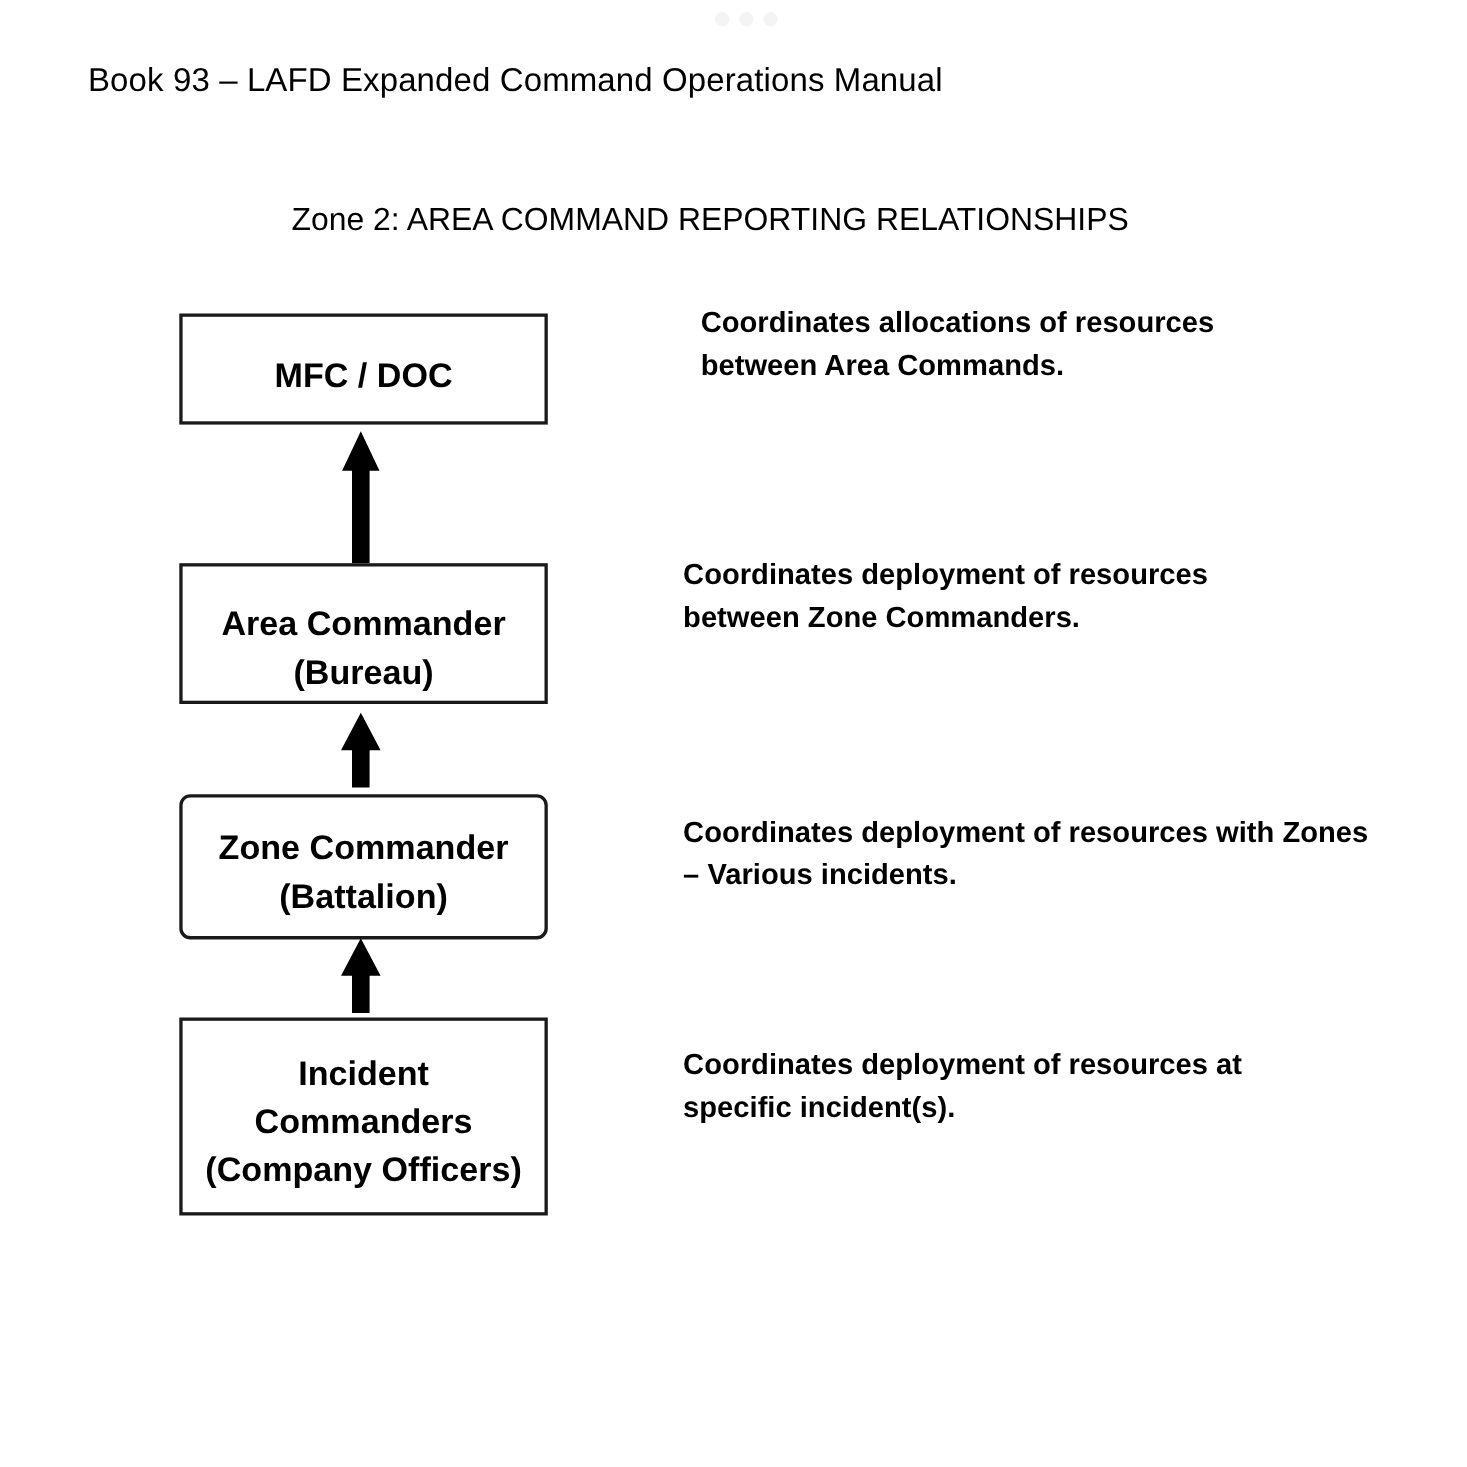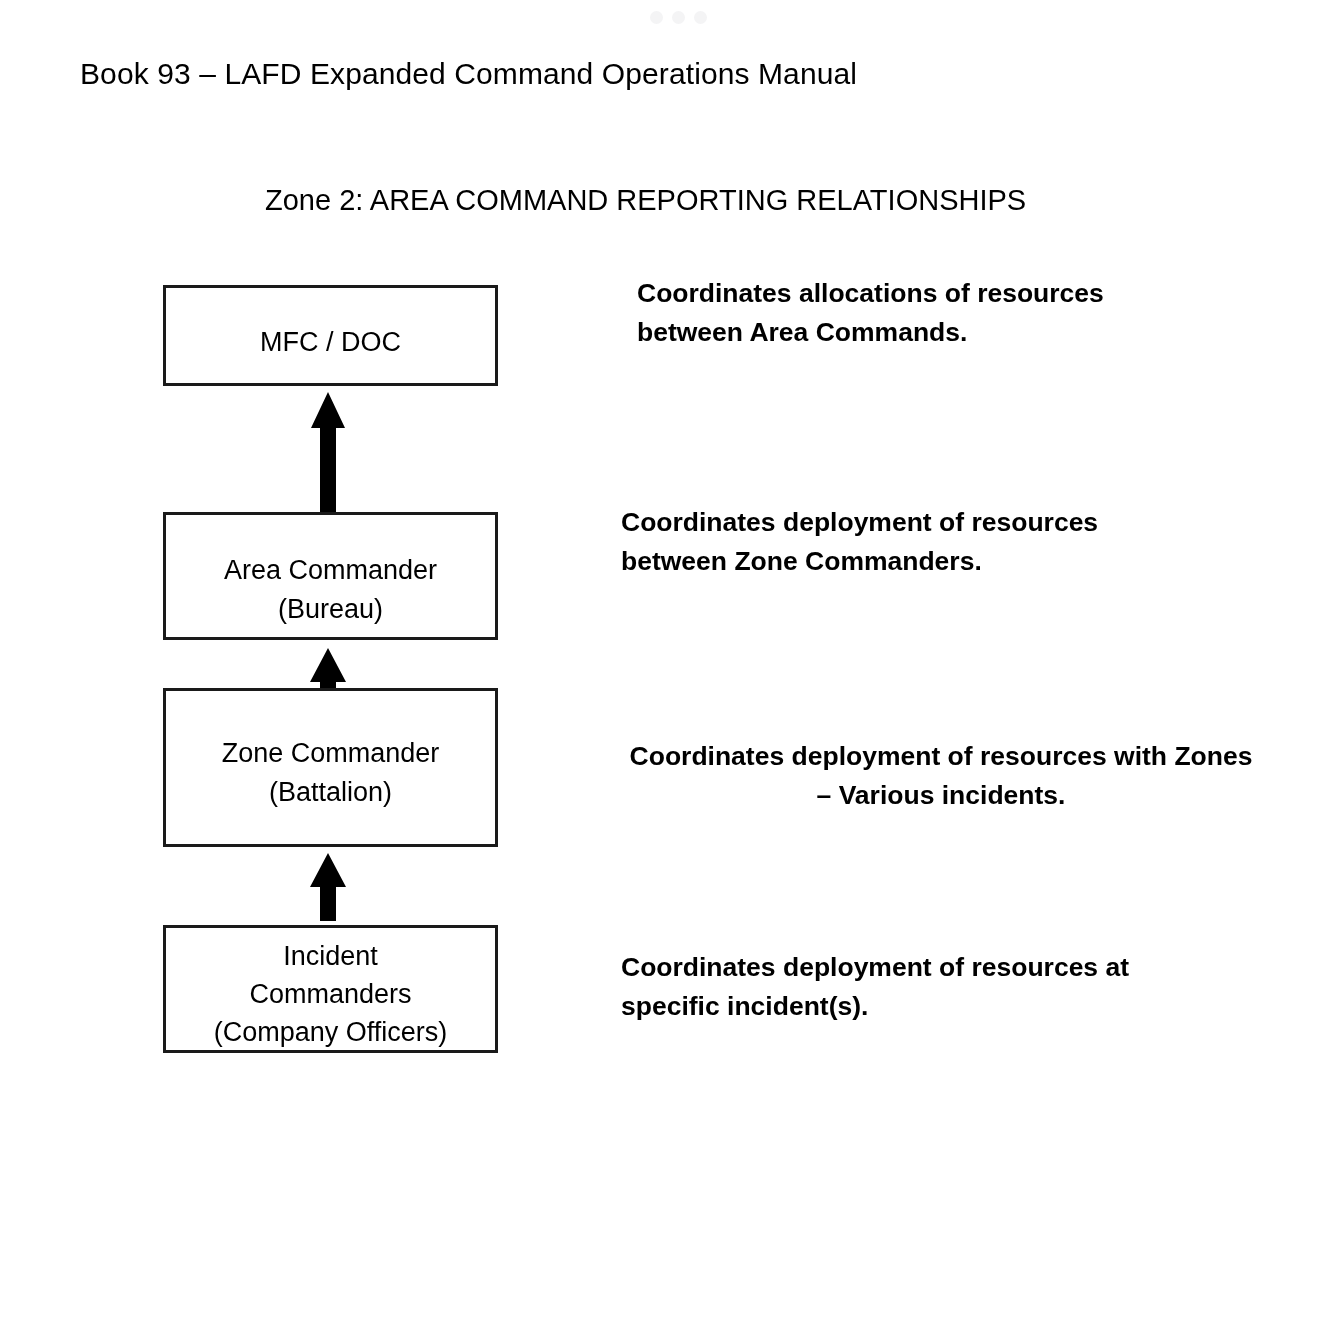--- a/index.html
+++ b/index.html
@@ -67,31 +67,31 @@
     left: 163px;
     width: 335px;
     box-sizing: border-box;
     border: 3px solid #1a1a1a;
     background: #ffffff;
     display: flex;
     flex-direction: column;
     align-items: center;
     justify-content: center;
     text-align: center;
-    font-weight: normal;
-    font-size: 27px;
+    font-weight: bold;
+    font-size: 31px;
     line-height: 1.42;
     color: #000000;
   }
   .node .line { display: block; }
 
   #node-mfc        { top: 285px; height: 101px; }
   #node-area       { top: 512px; height: 128px; }
-  #node-zone       { top: 688px; height: 159px; }
-  #node-incident   { top: 925px; height: 128px; }
+  #node-zone       { top: 722px; height: 132px; border-radius: 10px; }
+  #node-incident   { top: 925px; height: 180px; }
 
   
   #node-mfc { padding-top: 14px; }
   #node-area { padding-top: 27px; }
   #node-zone { padding-top: 10px; }
   #node-incident { padding-top: 10px; }
 
   
   .arrow {
     position: absolute;
@@ -106,21 +106,21 @@
   .desc {
     position: absolute;
     left: 621px;
     font-weight: bold;
     font-size: 26.5px;
     line-height: 1.48;
     color: #000000;
   }
   #desc-1 { top: 274px; width: 570px; margin-left: 16px; }
   #desc-2 { top: 503px; width: 570px; }
-  #desc-3 { top: 737px; width: 640px; text-align: center; }
+  #desc-3 { top: 737px; width: 640px; }
   #desc-4 { top: 948px; width: 610px; }
 </style>
 </head>
 <body>
 
 <div class="dots">
   <span></span>
   <span></span>
   <span></span>
 </div>

